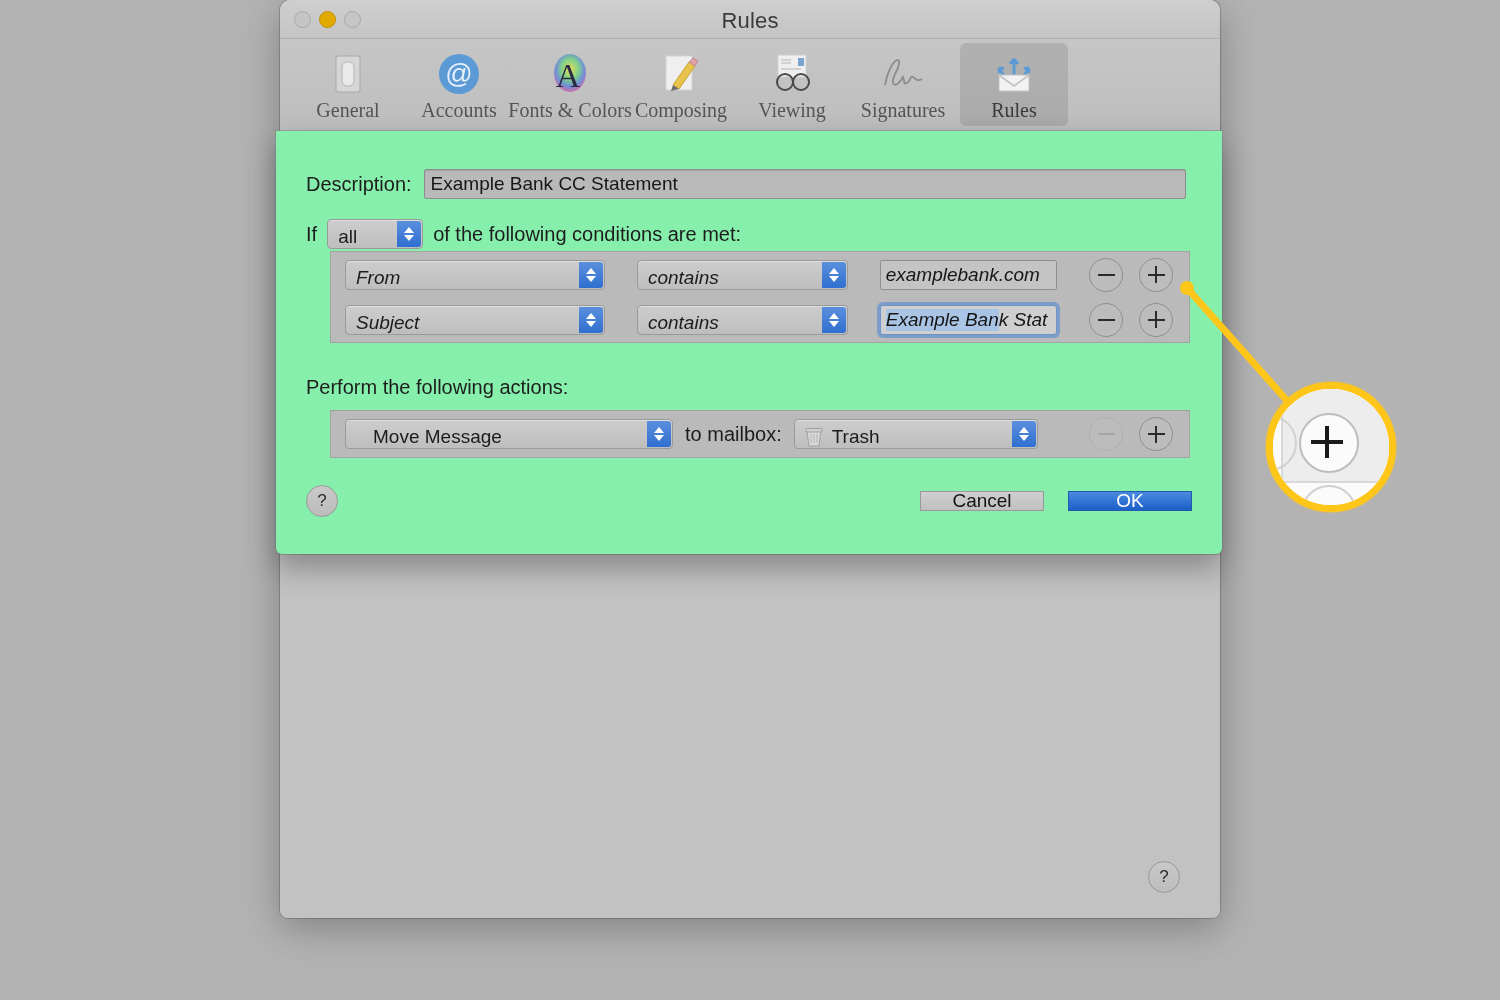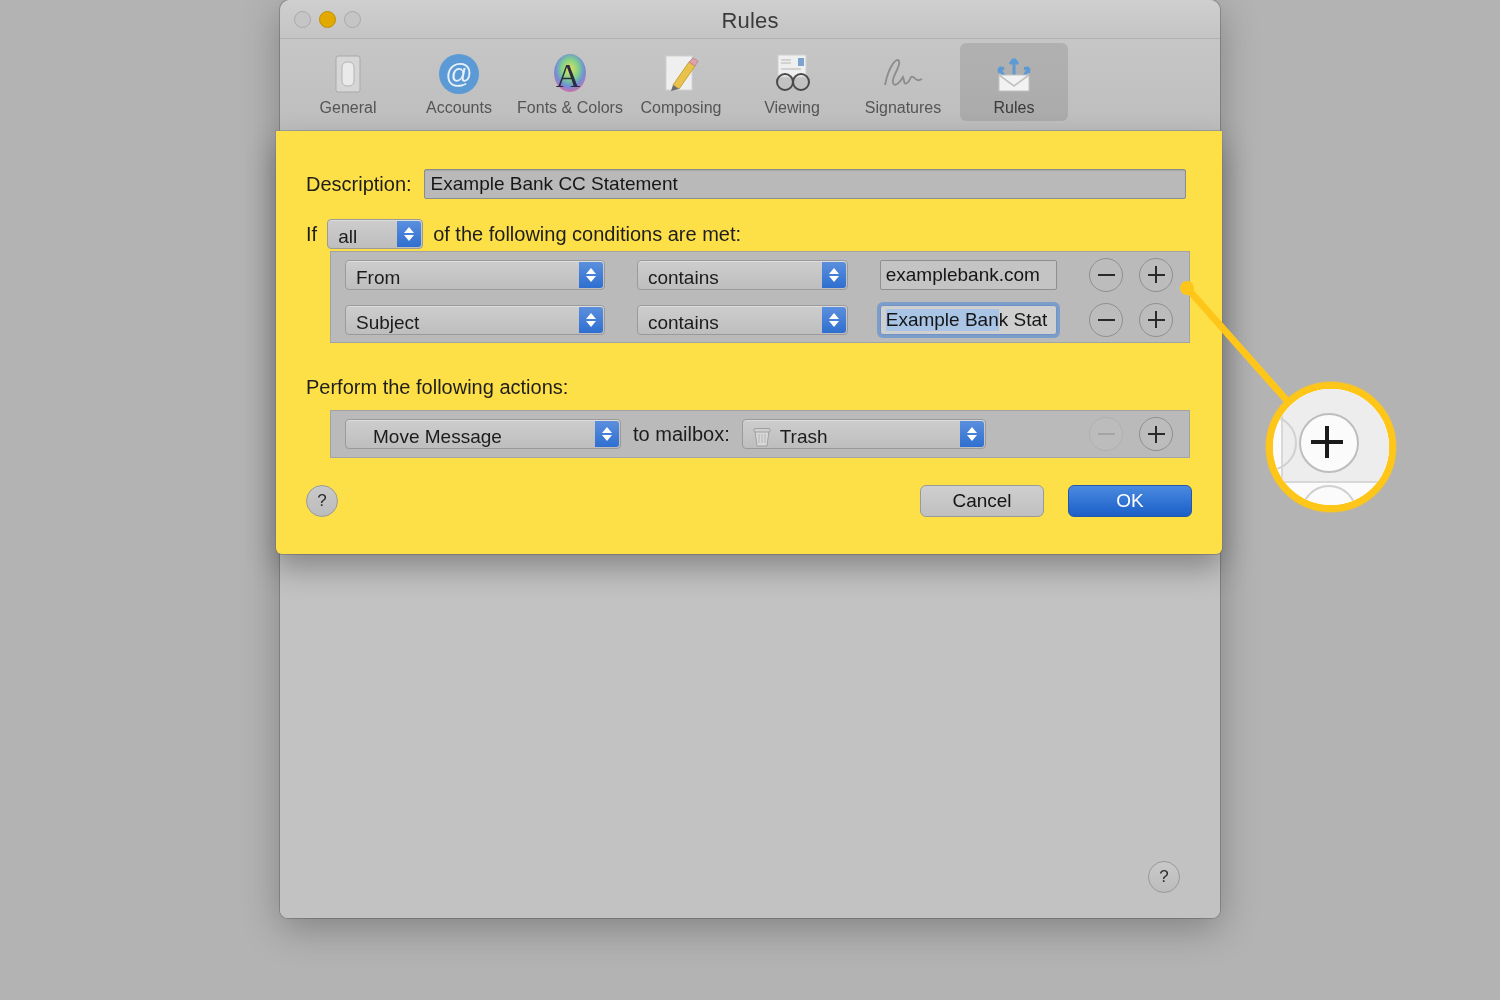--- a/index.html
+++ b/index.html
@@ -80,24 +80,25 @@
     padding: 4px 2px 4px 2px;
     cursor: default;
   }
   .tb-item.selected { background: rgba(0,0,0,0.10); }
   .tb-ico {
     width: 54px; height: 54px;
     display: flex; align-items: center; justify-content: center;
     position: relative;
   }
   .tb-label {
-    font-size: 16px;
+    font-size: 20px;
     color: #555;
     margin-top: -2px;
     white-space: nowrap;
+    font-family: Liberation Serif, serif;
   }
   .tb-item.selected .tb-label { color: #3a3a3a; }
 
   
   .win-body {
     position: relative;
     height: 788px;
     background: #c2c2c2;
     padding: 0;
   }
@@ -122,21 +123,21 @@
     font-size: 17px; color: #2c2c2c;
   }
 
   
   .sheet {
     position: absolute;
     left: 276px;
     top: 131px;
     width: 946px;
     height: 423px;
-    background: #fde047;
+    background: #86efac;
     border-radius: 0 0 6px 6px;
     box-shadow: 0 14px 30px rgba(0,0,0,0.30), 0 0 0 1px rgba(140,140,140,0.6);
   }
   .row-desc {
     position: absolute;
     left: 30px; top: 38px;
     display: flex; align-items: center;
     gap: 12px;
   }
   .lbl { font-size: 20px; color: #1d1d1d; }
@@ -205,20 +206,21 @@
     border: 1px solid #a3a3a3;
   }
   .cond-row {
     position: absolute;
     left: 0; right: 0;
     height: 45px;
     display: flex;
     align-items: center;
     padding-left: 14px;
     gap: 32px;
+    font-style: italic;
   }
   .cond-row.r1 { top: 0; }
   .cond-row.r2 { top: 45px; }
   .pop-field { width: 264px; }
   .pop-op { width: 214px; }
 
   .val-field {
     box-sizing: border-box;
     width: 180px;
     height: 30px;
@@ -275,21 +277,21 @@
     left: 54px; top: 279px;
     width: 858px; height: 46px;
     background: #bababa;
     border: 1px solid #a3a3a3;
   }
   .act-row {
     position: absolute; inset: 0;
     display: flex; align-items: center;
     padding-left: 14px; gap: 12px;
   }
-  .pop-action { width: 276px; padding-left: 27px; }
+  .pop-action { width: 328px; padding-left: 27px; }
   .pop-mailbox { width: 244px; padding-left: 9px; }
   .trash-ico {
     width: 20px; height: 22px;
     margin-right: 8px;
     flex: none;
     position: relative;
   }
 
   .btn-row {
     position: absolute;
@@ -303,23 +305,23 @@
     width: 30px; height: 30px;
     border-radius: 50%;
     border: 1px solid #9a9a9a;
     background: linear-gradient(#c9c9c9,#bcbcbc);
     display: flex; align-items: center; justify-content: center;
     font-size: 17px; color: #2c2c2c;
   }
   .spacer { flex: 1; }
   .btn {
     box-sizing: border-box;
-    height: 32px;
+    height: 20px;
     min-width: 124px;
-    border-radius: 6px;
+    border-radius: 0;
     font-size: 19px;
     display: flex; align-items: center; justify-content: center;
     border: 1px solid #9a9a9a;
     background: linear-gradient(#cfcfcf,#c0c0c0);
     color: #141414;
     margin-left: 18px;
   }
   .btn.primary {
     background: linear-gradient(#4a8ae0,#1b5fc8);
     border: 1px solid #2359a8;

